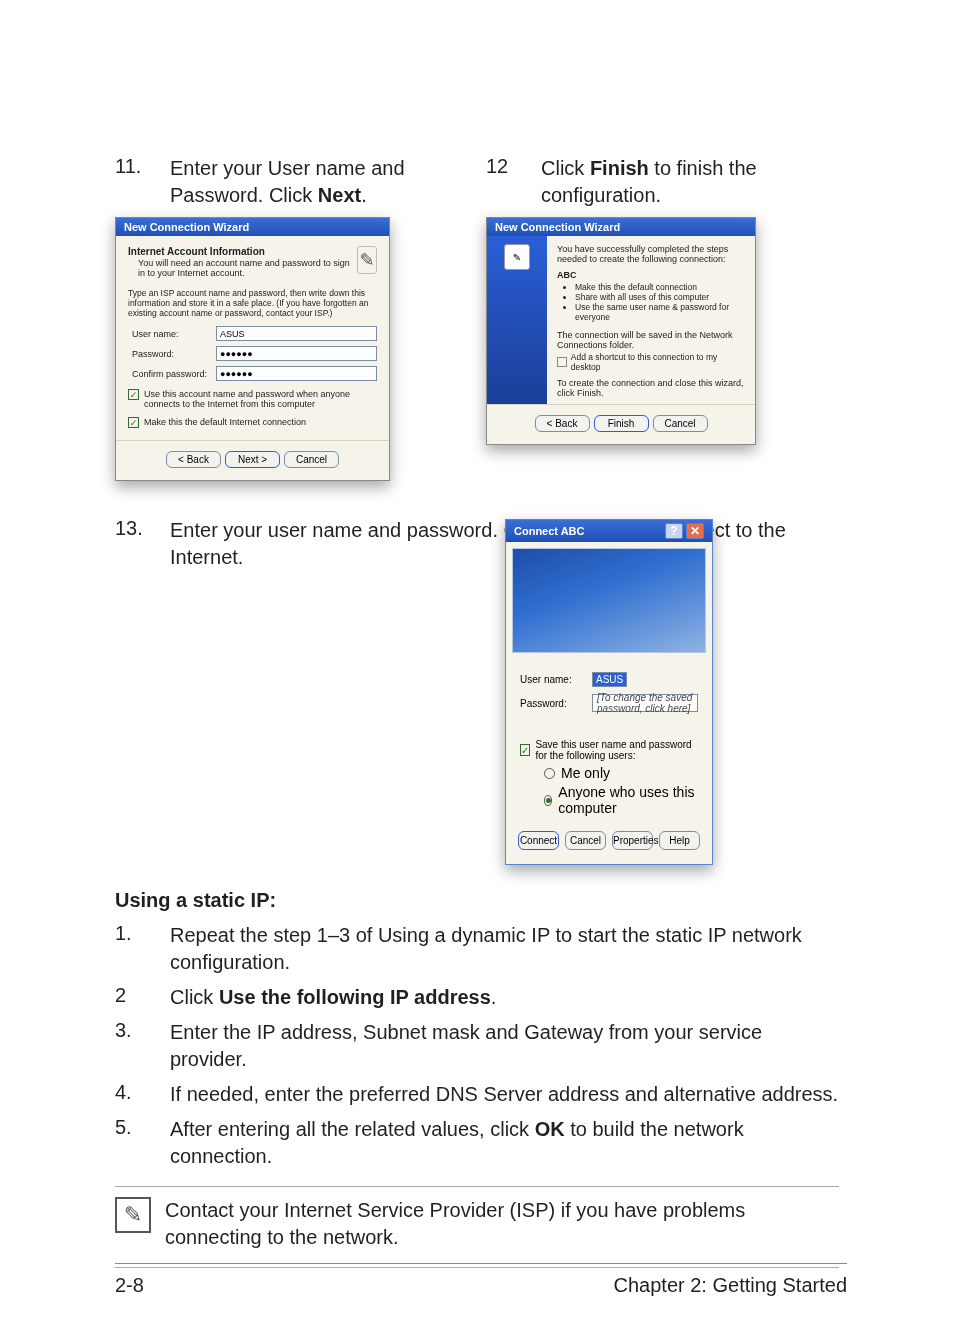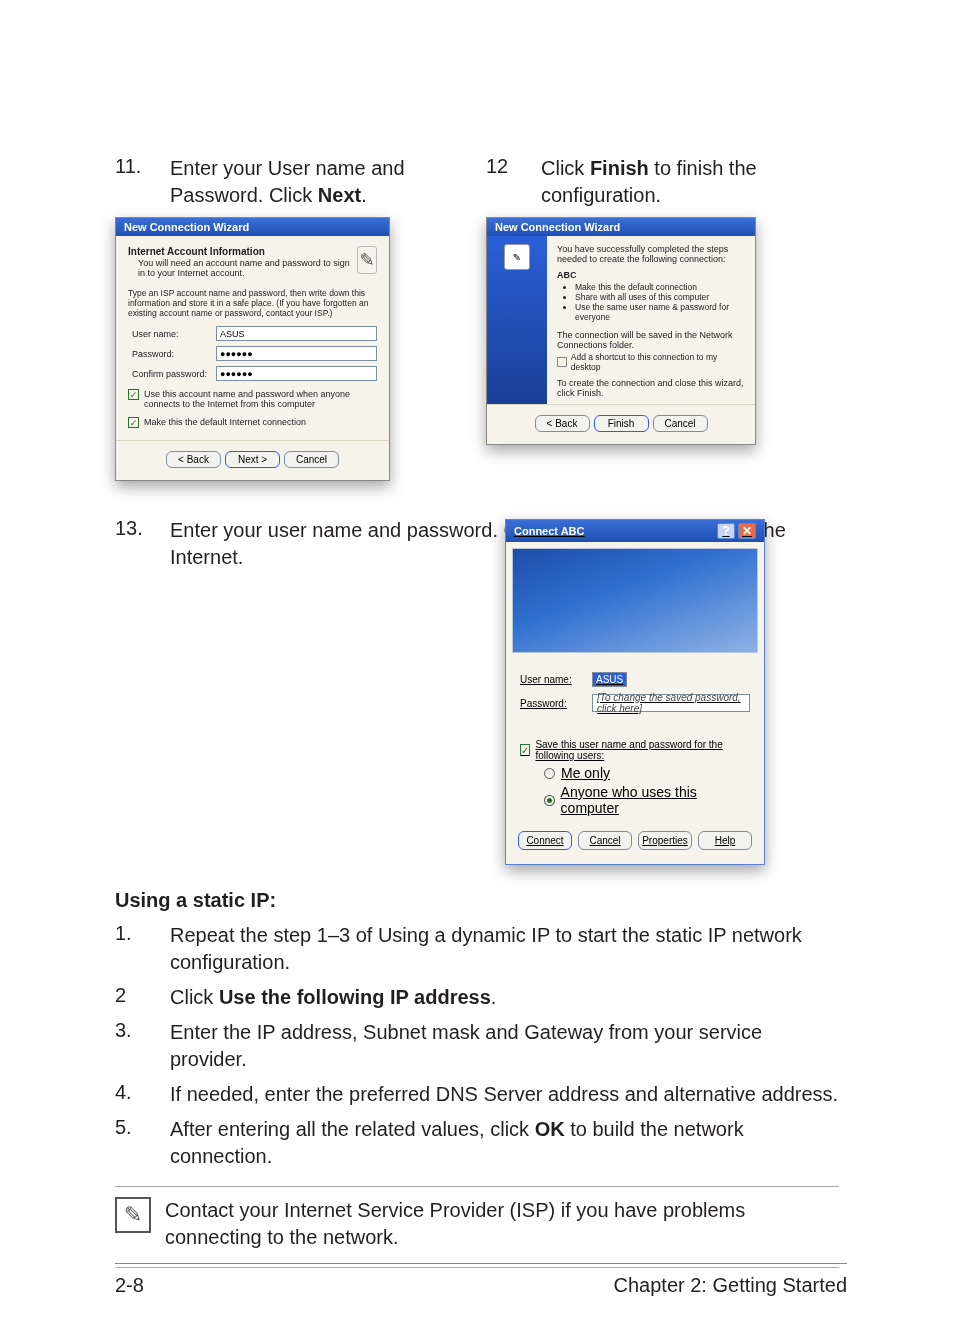--- a/index.html
+++ b/index.html
@@ -73,25 +73,24 @@
   .shot2 .side .wiz-ico { width:26px; height:26px; background:#fff; border:1px solid #999; border-radius:3px; display:flex; align-items:center; justify-content:center;}
   .shot2 .content { flex:1; padding: 8px 10px 6px; font-size:9px; color:#222;}
   .shot2 .cpl-title { font-family: Tahoma; font-size: 13px; font-weight:400; margin-bottom:6px; }
   .shot2 ul { list-style: disc; padding-left: 18px; font-size:8.5px; margin:2px 0 8px; }
   .shot2 .abc { font-weight:700; font-size:9px; }
   .shot2 .chk2 { display:flex; align-items:center; gap:4px; font-size:8.5px; margin: 2px 0 6px;}
   .shot2 .chk2 .box { width:10px; height:10px; border:1px solid #888; }
 
   
   .shot3 {
-    width: 260px;
+    width: 208px;
     position: absolute;
     right: 0; top: 0;
     border-color:#5a84d0;
-    text-decoration:underline;
   }
   .shot3 .titlebar { display:flex; justify-content:space-between; align-items:center;}
   .shot3 .tb-right { display:flex; gap:3px;}
   .shot3 .tb-btn {
     width:18px; height:16px; background:#c6d6f2; border:1px solid #5a84d0; border-radius:2px;
     display:flex; align-items:center; justify-content:center; font-size:12px; font-weight:700;
   }
   .shot3 .tb-btn.close { background:#e86c4a; color:#fff; }
   .shot3 .hero { height:105px; background:linear-gradient(160deg,#1e4da8,#2f6fd0 40%,#8fb2e4); margin:6px; border:1px solid #b8c7e0; }
   .shot3 .form { padding: 6px 14px 10px; font-size:10px;}

